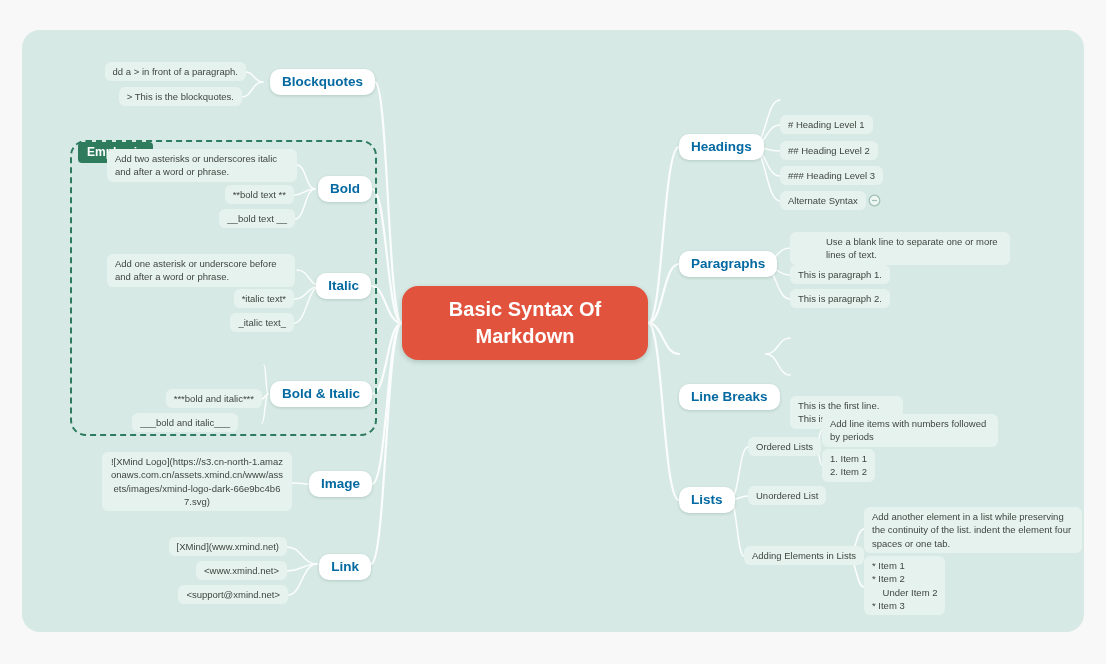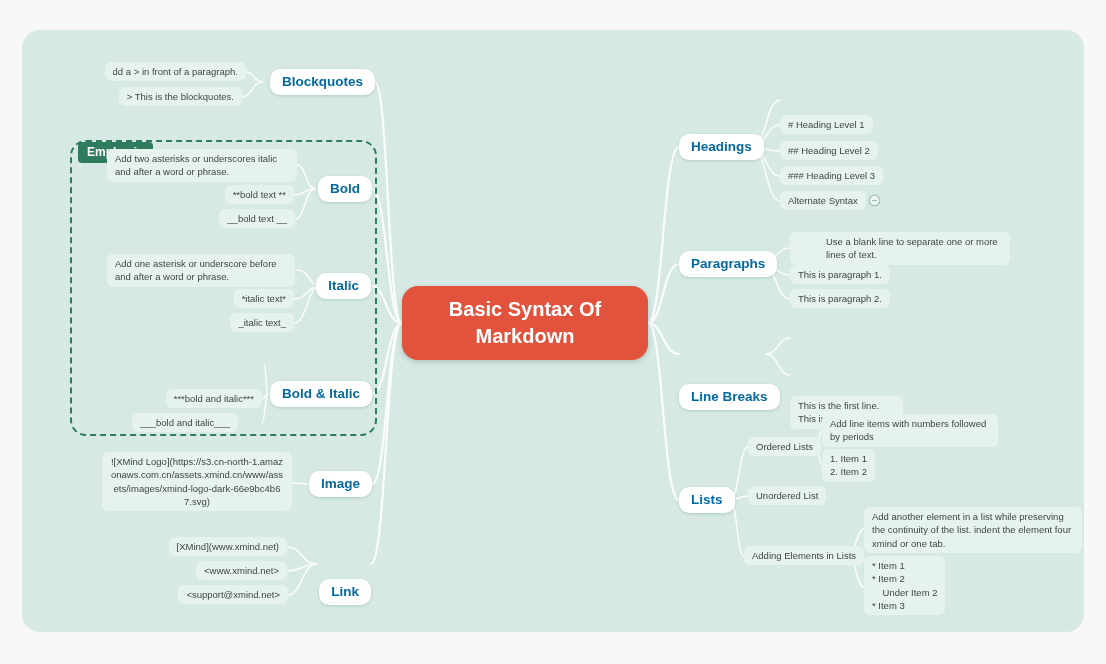--- a/index.html
+++ b/index.html
@@ -122,21 +122,21 @@
   <div class="boundary"></div>
   <div class="boundary-label">Emphasis</div>
 
   <div class="central-topic">Basic Syntax Of Markdown</div>
 
   <div class="main-topic" style="right:731px; top:69px;">Blockquotes</div>
   <div class="main-topic" style="right:734px; top:176px;">Bold</div>
   <div class="main-topic" style="right:735px; top:273px;">Italic</div>
   <div class="main-topic" style="right:734px; top:381px;">Bold &amp; Italic</div>
   <div class="main-topic" style="right:734px; top:471px;">Image</div>
-  <div class="main-topic" style="right:735px; top:579px;">Link</div>
+  <div class="main-topic" style="right:735px; top:554px;">Link</div>
 
   <div class="main-topic" style="left:679px; top:134px;">Headings</div>
   <div class="main-topic" style="left:679px; top:251px;">Paragraphs</div>
   <div class="main-topic" style="left:679px; top:341px;margin-top:43px;">Line Breaks</div>
   <div class="main-topic" style="left:679px; top:487px;">Lists</div>
 
   <div class="child-topic" style="right:860px; top:62px;">dd a &gt; in front of a paragraph.</div>
   <div class="child-topic" style="right:864px; top:87px;">&gt; This is the blockquotes.</div>
 
   <div class="child-topic wrap" style="left:107px; top:149px; width:190px;">Add two asterisks or underscores italic and after a word or phrase.</div>
@@ -175,18 +175,18 @@
 This is the second line.</div>
 
   <div class="child-topic" style="left:748px; top:437px;">Ordered Lists</div>
   <div class="child-topic" style="left:748px; top:486px;">Unordered List</div>
   <div class="child-topic" style="left:744px; top:546px;">Adding Elements in Lists</div>
 
   <div class="child-topic wrap" style="left:822px; top:414px; width:176px;">Add line items with numbers followed by periods</div>
   <div class="child-topic prex" style="left:822px; top:449px;">1. Item 1
 2. Item 2</div>
 
-  <div class="child-topic wrap" style="left:864px; top:507px; width:218px;">Add another element in a list while preserving the continuity of the list. indent the element four xmind or one tab.</div>
+  <div class="child-topic wrap" style="left:864px; top:507px; width:218px;">Add another element in a list while preserving the continuity of the list. indent the element four spaces or one tab.</div>
   <div class="child-topic prex" style="left:864px; top:556px;">* Item 1
 * Item 2
     Under Item 2
 * Item 3</div>
 </div>
 
 </body></html>

